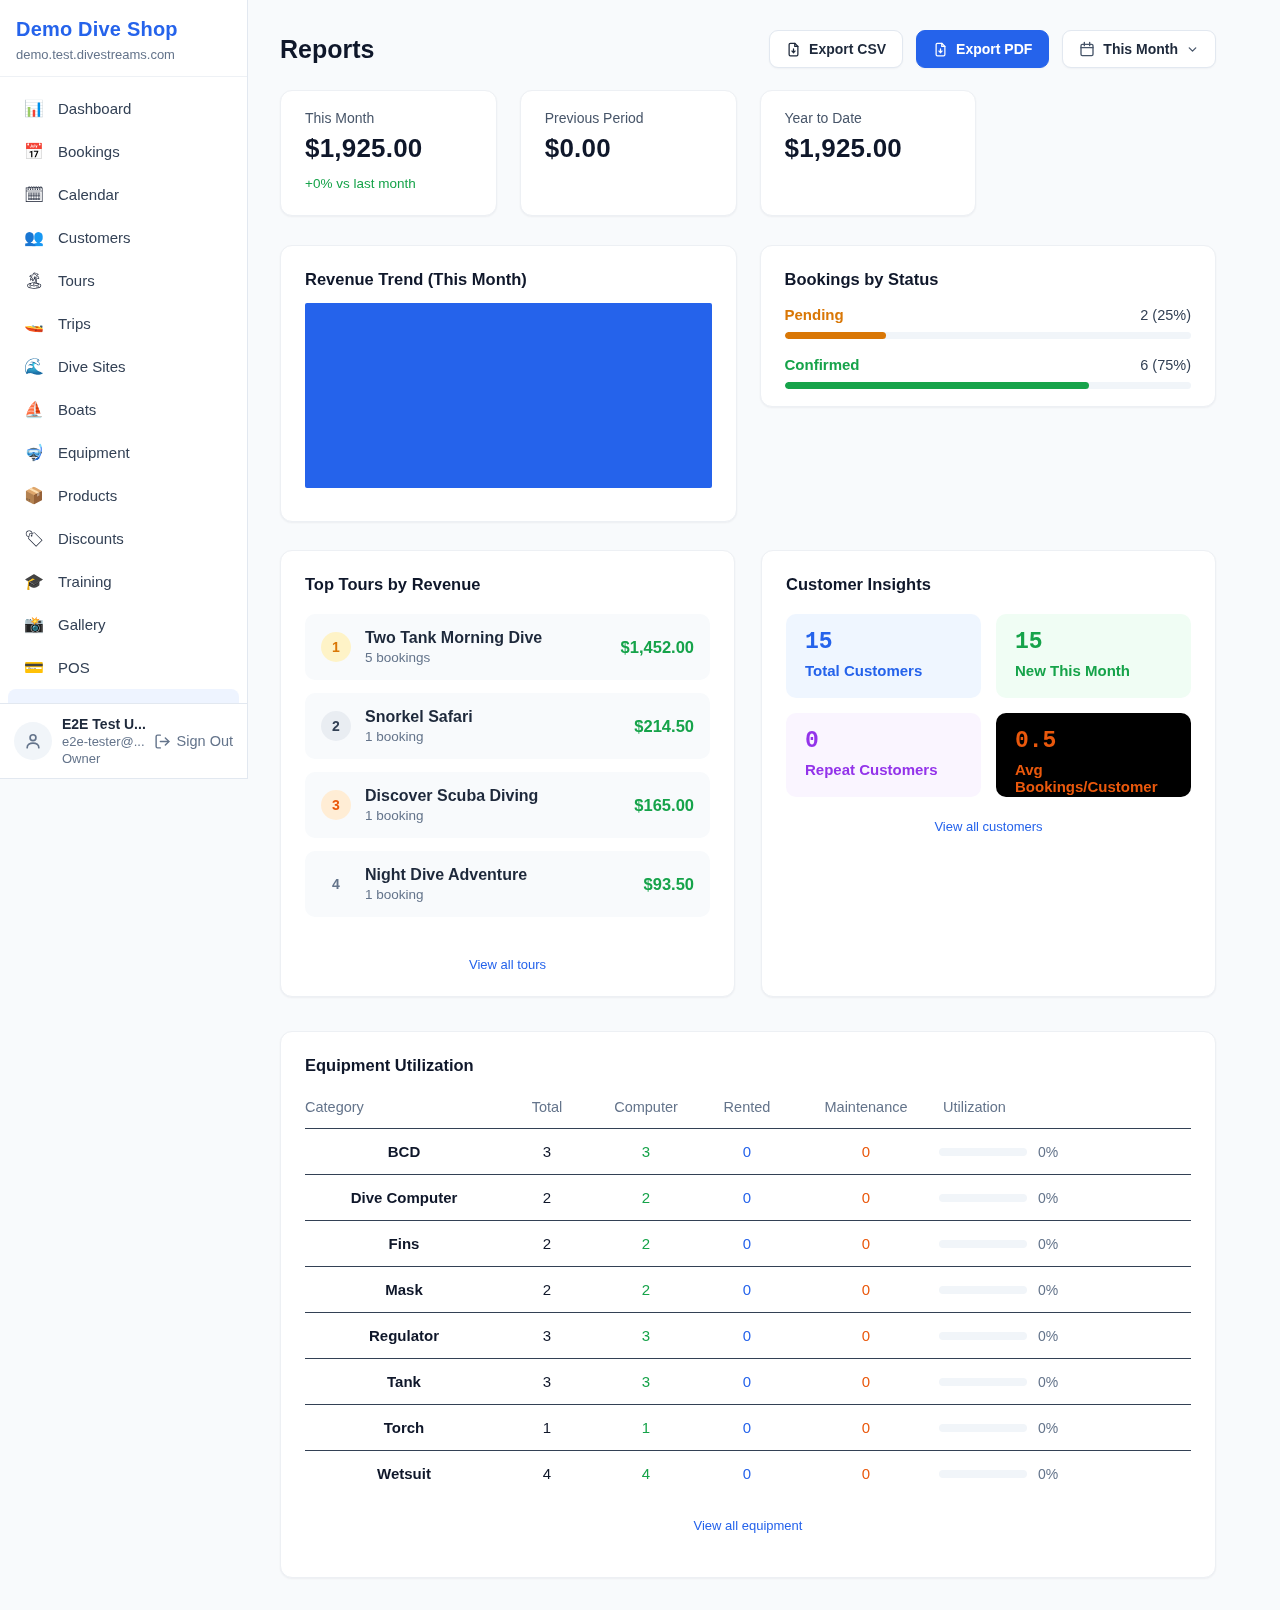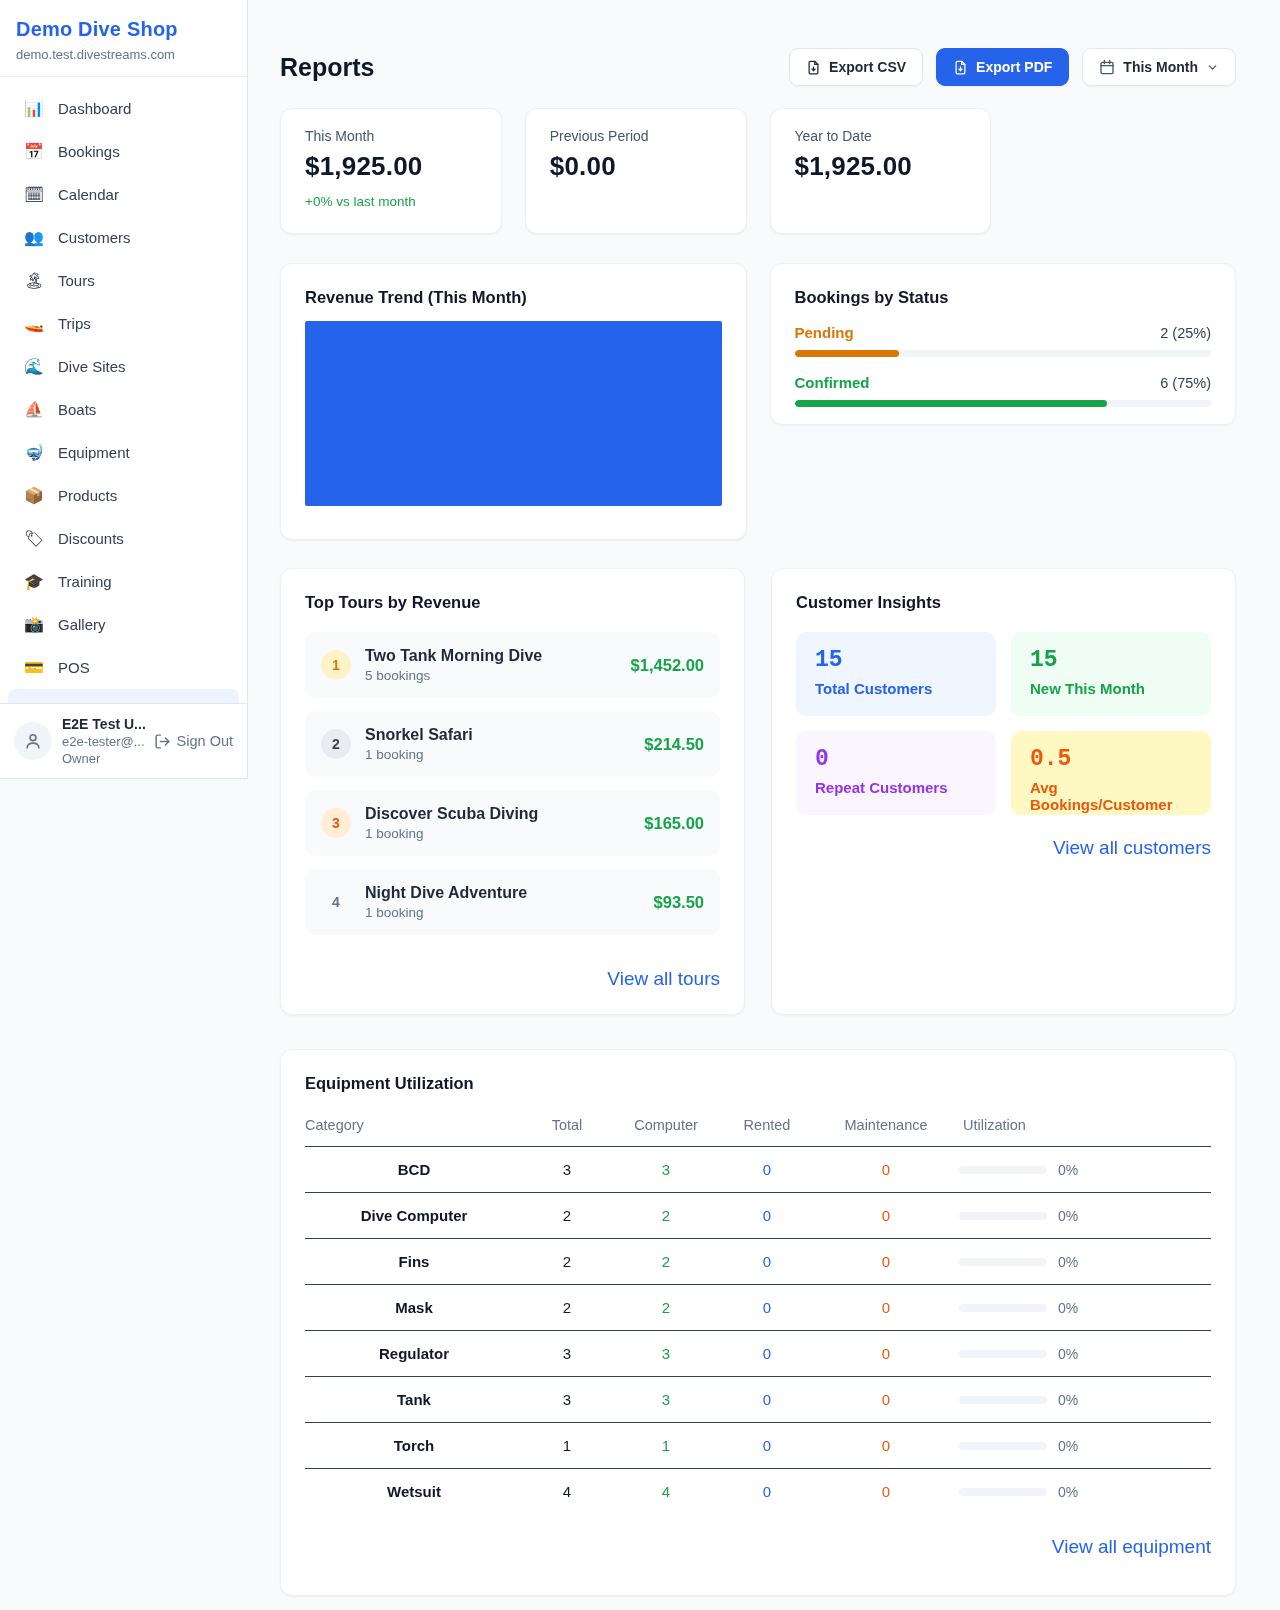--- a/index.html
+++ b/index.html
@@ -28,21 +28,21 @@
     display:flex; align-items:center; gap:10px;
   }
   .avatar { width:38px; height:38px; border-radius:50%; background:#f1f5f9;
     display:flex; align-items:center; justify-content:center; flex:0 0 auto; }
   .user-meta { min-width:0; }
   .user-name { font-size:14px; font-weight:700; color:#1e293b; white-space:nowrap; }
   .user-email, .user-role { font-size:13px; color:#64748b; margin-top:2px; white-space:nowrap; }
   .signout { display:flex; align-items:center; gap:6px; color:#64748b; font-size:14.5px;
     margin-left:auto; cursor:pointer; white-space:nowrap; }
   
-  .main { position:absolute; left:248px; top:18px; width:1032px; padding:30px 44px 0 32px; }
+  .main { position:absolute; left:248px; top:0; width:1032px; padding:30px 64px 0 32px; }
   .page-head { display:flex; align-items:center; justify-content:space-between; }
   .page-title { font-size:25px; font-weight:800; color:#0f172a; }
   .head-actions { display:flex; gap:13px; }
   .btn { display:inline-flex; align-items:center; gap:8px; height:38px; padding:0 16px;
     border-radius:9px; font-size:14px; font-weight:600; cursor:pointer;
     background:#fff; border:1px solid #e2e8f0; color:#1e293b;
     box-shadow:0 1px 2px rgba(15,23,42,.04); }
   .btn.primary { background:#2563eb; border-color:#2563eb; color:#fff; }
   .btn svg { display:block; }
   
@@ -71,21 +71,21 @@
   .tours-panel { height:447px; display:flex; flex-direction:column; }
   .tour-item { display:flex; align-items:center; gap:14px; background:#f8fafc;
     border-radius:10px; padding:11px 16px; margin-top:13px; min-height:66px; }
   .tour-item:first-of-type { margin-top:20px; }
   .rank { width:30px; height:30px; border-radius:50%; display:flex; align-items:center;
     justify-content:center; font-size:14px; font-weight:700; flex:0 0 auto; }
   .tour-meta { min-width:0; }
   .tour-name { font-size:16px; font-weight:700; color:#1e293b; }
   .tour-sub { font-size:13.5px; color:#64748b; margin-top:3px; }
   .tour-rev { margin-left:auto; font-size:16.5px; font-weight:800; color:#16a34a; }
-  .view-all { display:block; text-align:right; color:#2563eb; font-size:19px;
+  .view-all { display:block; text-align:center; color:#2563eb; font-size:13px;
     margin-top:22px; cursor:pointer; text-decoration:none; }
   .tours-panel .view-all { margin-top:auto; padding-top:18px; }
   
   .insights-panel { height:447px; }
   .tiles { display:grid; grid-template-columns:1fr 1fr; gap:15px; margin-top:20px; }
   .tile { border-radius:10px; padding:15px 19px; height:84px; }
   .tile-value { font-size:23px; font-weight:800;font-family:Liberation Mono, monospace; }
   .tile-label { font-size:15px; font-weight:600; margin-top:7px; }
   
   .equip-panel { margin-top:34px; min-height:547px; }
@@ -326,21 +326,21 @@
             <div class="tile-label" style="color: rgb(37, 99, 235);">Total Customers</div>
           </div>
           <div class="tile" style="background: rgb(240, 253, 244);">
             <div class="tile-value" style="color: rgb(22, 163, 74);">15</div>
             <div class="tile-label" style="color: rgb(22, 163, 74);">New This Month</div>
           </div>
           <div class="tile" style="background: rgb(250, 245, 255);">
             <div class="tile-value" style="color: rgb(147, 51, 234);">0</div>
             <div class="tile-label" style="color: rgb(147, 51, 234);">Repeat Customers</div>
           </div>
-          <div class="tile" style="background: #fef9c3;">
+          <div class="tile" style="background: #000000;">
             <div class="tile-value" style="color: rgb(234, 88, 12);">0.5</div>
             <div class="tile-label" style="color: rgb(234, 88, 12);">Avg Bookings/Customer</div>
           </div>
         </div>
       <a class="view-all">View all customers</a>
     </div>
   </section>
 
   <section class="panel equip-panel">
     <div class="panel-title">Equipment Utilization</div>

